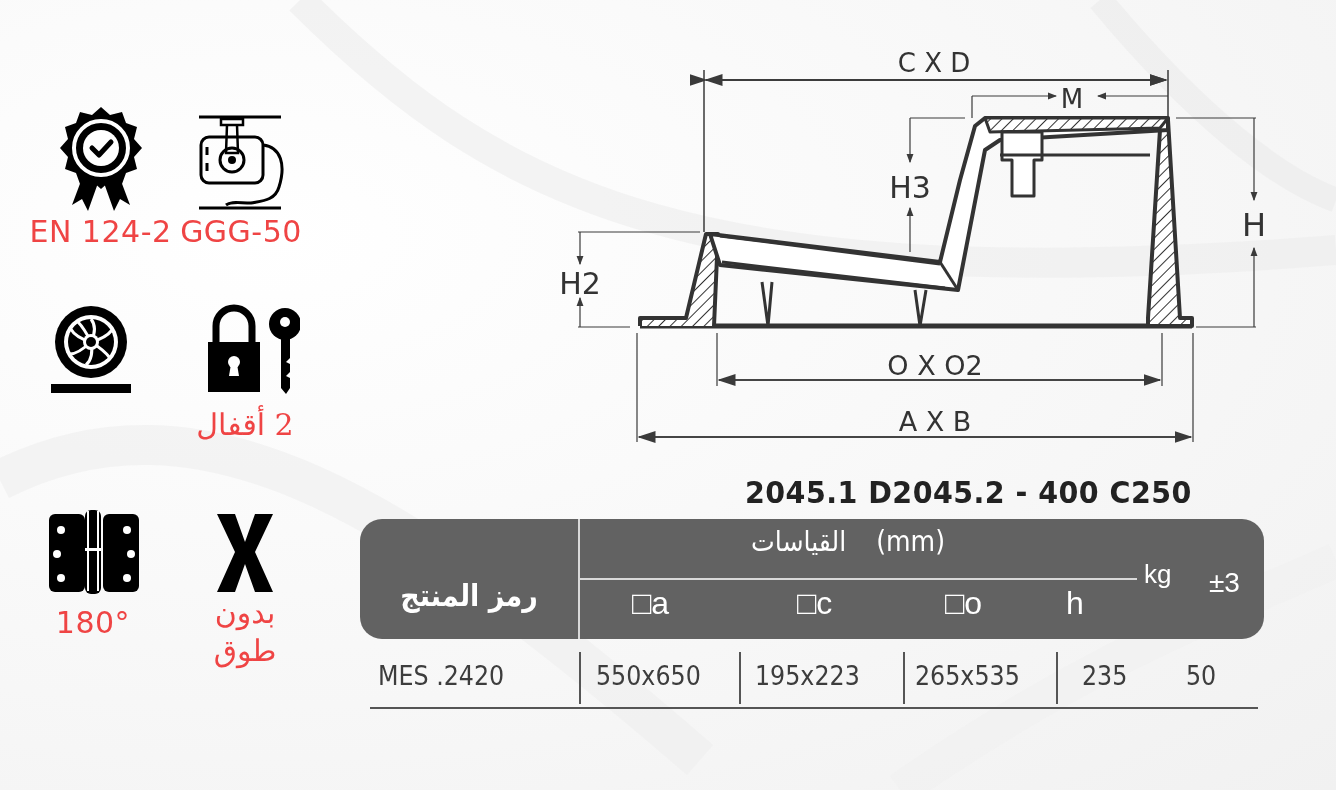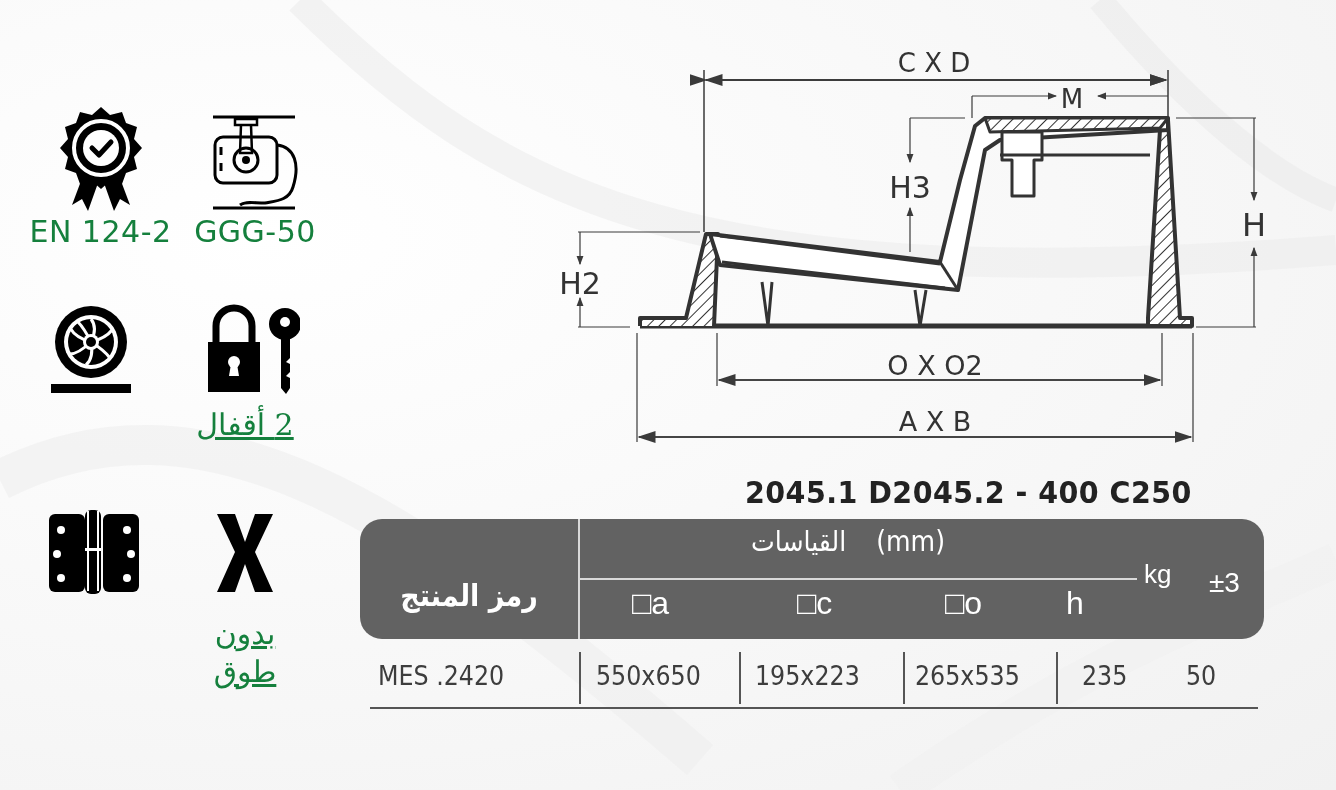--- a/index.html
+++ b/index.html
@@ -5,22 +5,22 @@
   html, body { margin:0; padding:0; }
   body {
     width:1336px; height:790px; overflow:hidden; position:relative;
     background: radial-gradient(ellipse at 20% 30%, #ffffff 0%, #f7f7f7 60%, #f1f1f1 100%);
     font-family: "DejaVu Sans Condensed", "DejaVu Sans", sans-serif;
     color:#3d3d3d;
   }
   .bg-swirl { position:absolute; inset:0; pointer-events:none; }
   .feature { position:absolute; text-align:center; }
   .feature .icon { display:block; margin:0 auto; }
-  .feature .label { font-size:30px; color:#15803d; line-height:1.1; font-family:"DejaVu Sans", sans-serif; letter-spacing:0.5px;}
-  .feature .label.ar { font-family:"DejaVu Serif", serif; font-size:30px; direction:rtl;text-decoration:underline; }
+  .feature .label { font-size:30px; color:#ef4444; line-height:1.1; font-family:"DejaVu Sans", sans-serif; letter-spacing:0.5px;}
+  .feature .label.ar { font-family:"DejaVu Serif", serif; font-size:30px; direction:rtl; }
   .drawing { position:absolute; left:540px; top:40px; }
   .title { position:absolute; left:745px; top:474px; font-size:31px; font-weight:bold; color:#222; letter-spacing:0.5px; font-family:"DejaVu Sans", sans-serif; transform:scaleX(0.92); transform-origin:left;}
   .table-head {
     position:absolute; left:360px; top:519px; width:904px; height:120px;
     background:#626262; border-radius:22px; color:#fff;
   }
   .th-code { position:absolute; left:0; top:0; width:218px; height:152px; display:flex; align-items:center; justify-content:center; font-size:30px; font-weight:bold; direction:rtl; }
   .th-vsep { position:absolute; left:218px; top:0; width:2px; height:120px; background:#d9d9d9; }
   .th-hsep { position:absolute; left:220px; top:59px; width:557px; height:2px; background:#d9d9d9; }
   .th-dims { position:absolute; left:228px; top:6px; width:520px; text-align:center; font-size:28px; }
@@ -48,21 +48,21 @@
     <path d="M28 68 L16 100 L26 94 L32 106 L42 78 Z" fill="#000"></path>
     <path d="M62 68 L74 100 L64 94 L58 106 L48 78 Z" fill="#000"></path>
     <path d="M45 2 L54 10 L66 7 L70 18 L81 22 L78 34 L86 43 L78 52 L81 64 L70 68 L66 79 L54 76 L45 84 L36 76 L24 79 L20 68 L9 64 L12 52 L4 43 L12 34 L9 22 L20 18 L24 7 L36 10 Z" fill="#000"></path>
     <circle cx="45" cy="43" r="27" fill="none" stroke="#fff" stroke-width="4"></circle>
     <circle cx="45" cy="43" r="18" fill="#fff"></circle>
     <path d="M36 43 L43 50 L55 37" stroke="#000" stroke-width="5" fill="none" stroke-linecap="round" stroke-linejoin="round"></path>
   </svg>
   <div class="label">EN 124-2</div>
 </div>
 
-<div class="feature" style="left:175px;top:105px;width:160px;">
+<div class="feature" style="left:161px;top:105px;width:160px;">
   <svg class="icon" width="100" height="110" viewBox="0 0 100 110">
     <line x1="8" y1="12" x2="90" y2="12" stroke="#000" stroke-width="3"></line>
     <rect x="30" y="14" width="22" height="6" fill="none" stroke="#000" stroke-width="2.5"></rect>
     <path d="M36 20 L35 48 L47 48 L46 20" fill="none" stroke="#000" stroke-width="2.5"></path>
     <rect x="10" y="32" width="62" height="46" rx="8" fill="none" stroke="#000" stroke-width="3"></rect>
     <circle cx="41" cy="55" r="12" fill="none" stroke="#000" stroke-width="3"></circle>
     <circle cx="41" cy="55" r="4" fill="#000"></circle>
     <path d="M72 40 C 90 42, 95 60, 88 82 C 84 96, 70 96, 60 98 C 48 98, 40 96, 35 100" fill="none" stroke="#000" stroke-width="3"></path>
     <path d="M16 42 L16 50 M16 58 L16 66" stroke="#000" stroke-width="3"></path>
     <line x1="8" y1="103" x2="90" y2="103" stroke="#000" stroke-width="3"></line>
@@ -113,27 +113,28 @@
     <rect x="38" y="40" width="16" height="3" fill="#fff"></rect>
     <g fill="#fff">
       <circle cx="14" cy="22" r="4"></circle>
         <circle cx="10" cy="46" r="4"></circle>
         <circle cx="14" cy="70" r="4"></circle>
       <circle cx="80" cy="22" r="4"></circle>
         <circle cx="84" cy="46" r="4"></circle>
         <circle cx="80" cy="70" r="4"></circle>
     </g>
   </svg>
+  <div class="label" style="margin-top:12px;">180°</div>
 </div>
 
 <div class="feature" style="left:185px;top:508px;width:120px;">
   <svg class="icon" width="60" height="86" viewBox="0 0 60 86">
     <path d="M2 6 L20 6 L30 34 L40 6 L58 6 L40 44 L58 84 L40 84 L30 56 L20 84 L2 84 L20 44 Z" fill="#000"></path>
   </svg>
-  <div class="label ar" style="margin-top:21px;line-height:1.25;">بدون</div>
+  <div class="label ar" style="margin-top:0;line-height:1.25;">بدون</div>
   <div class="label ar" style="line-height:1.25;">طوق</div>
 </div>
 
 <svg class="drawing" width="740" height="420" viewBox="540 40 740 420">
   <defs>
     <marker id="arr" markerWidth="12" markerHeight="8" refX="11" refY="4" orient="auto">
         <path d="M0 0 L12 4 L0 8 Z" fill="#3a3a3a"></path>
       </marker>
     <marker id="arrs" markerWidth="8" markerHeight="6" refX="7" refY="3" orient="auto">
         <path d="M0 0 L8 3 L0 6 Z" fill="#3a3a3a"></path>

